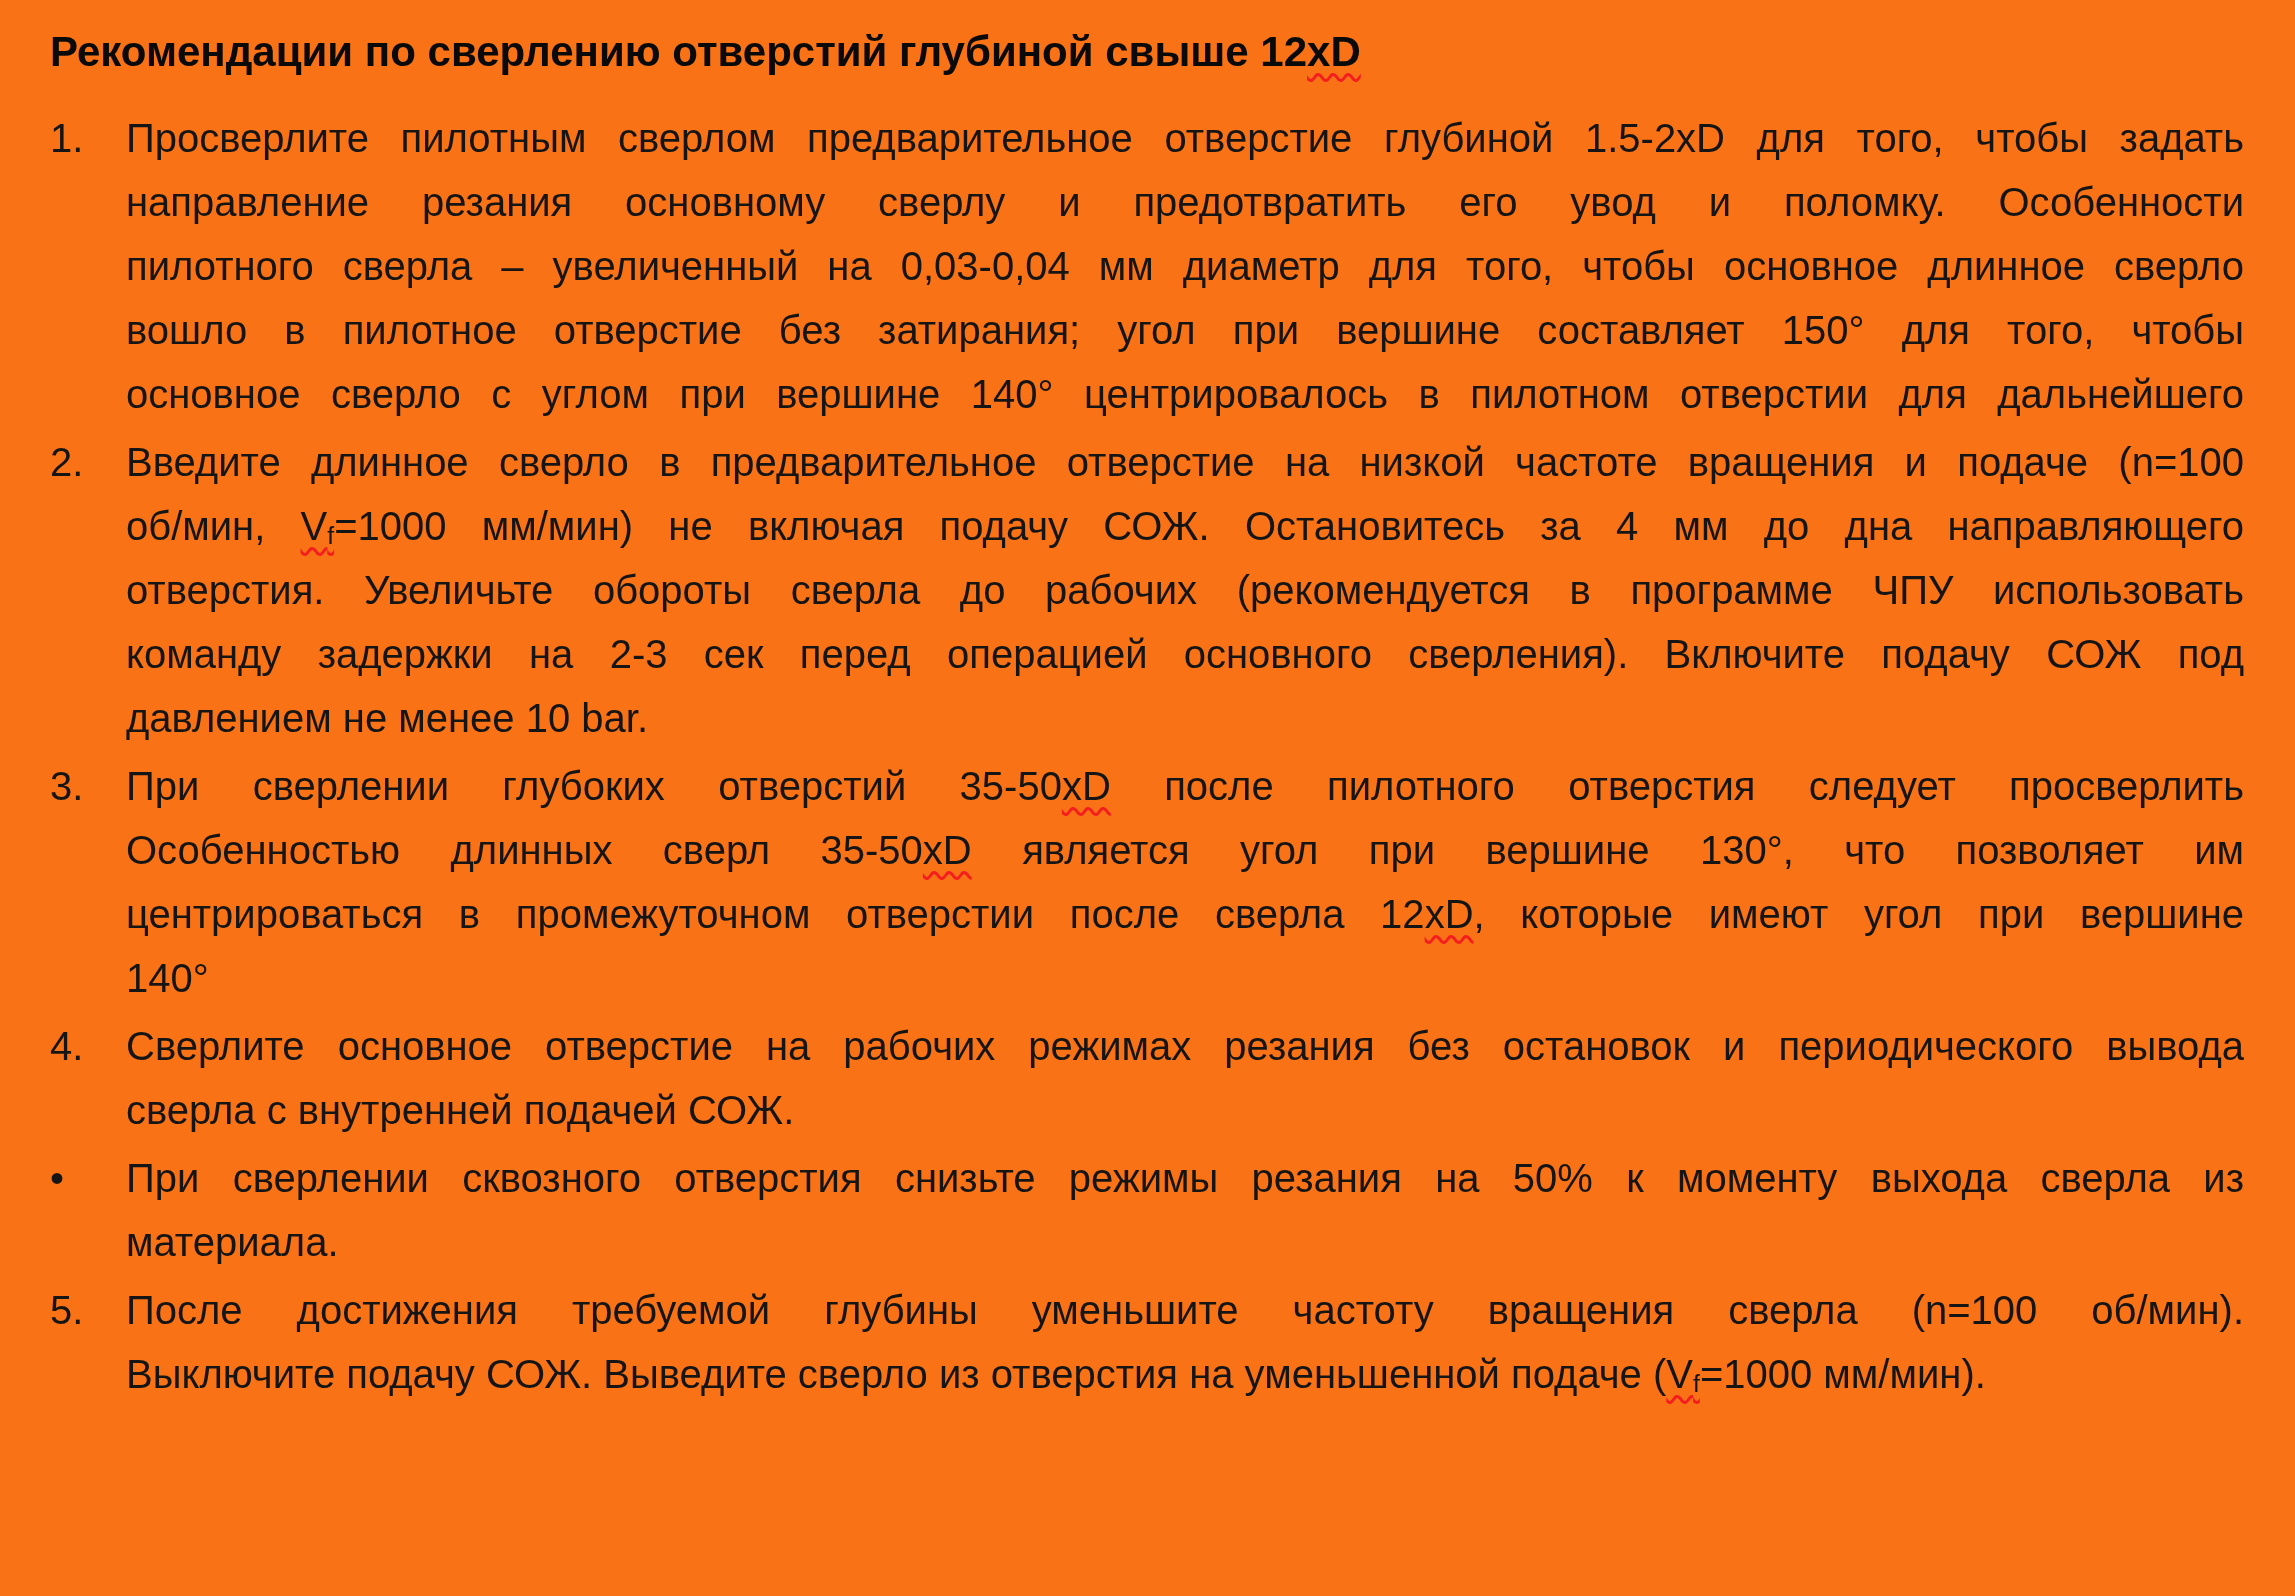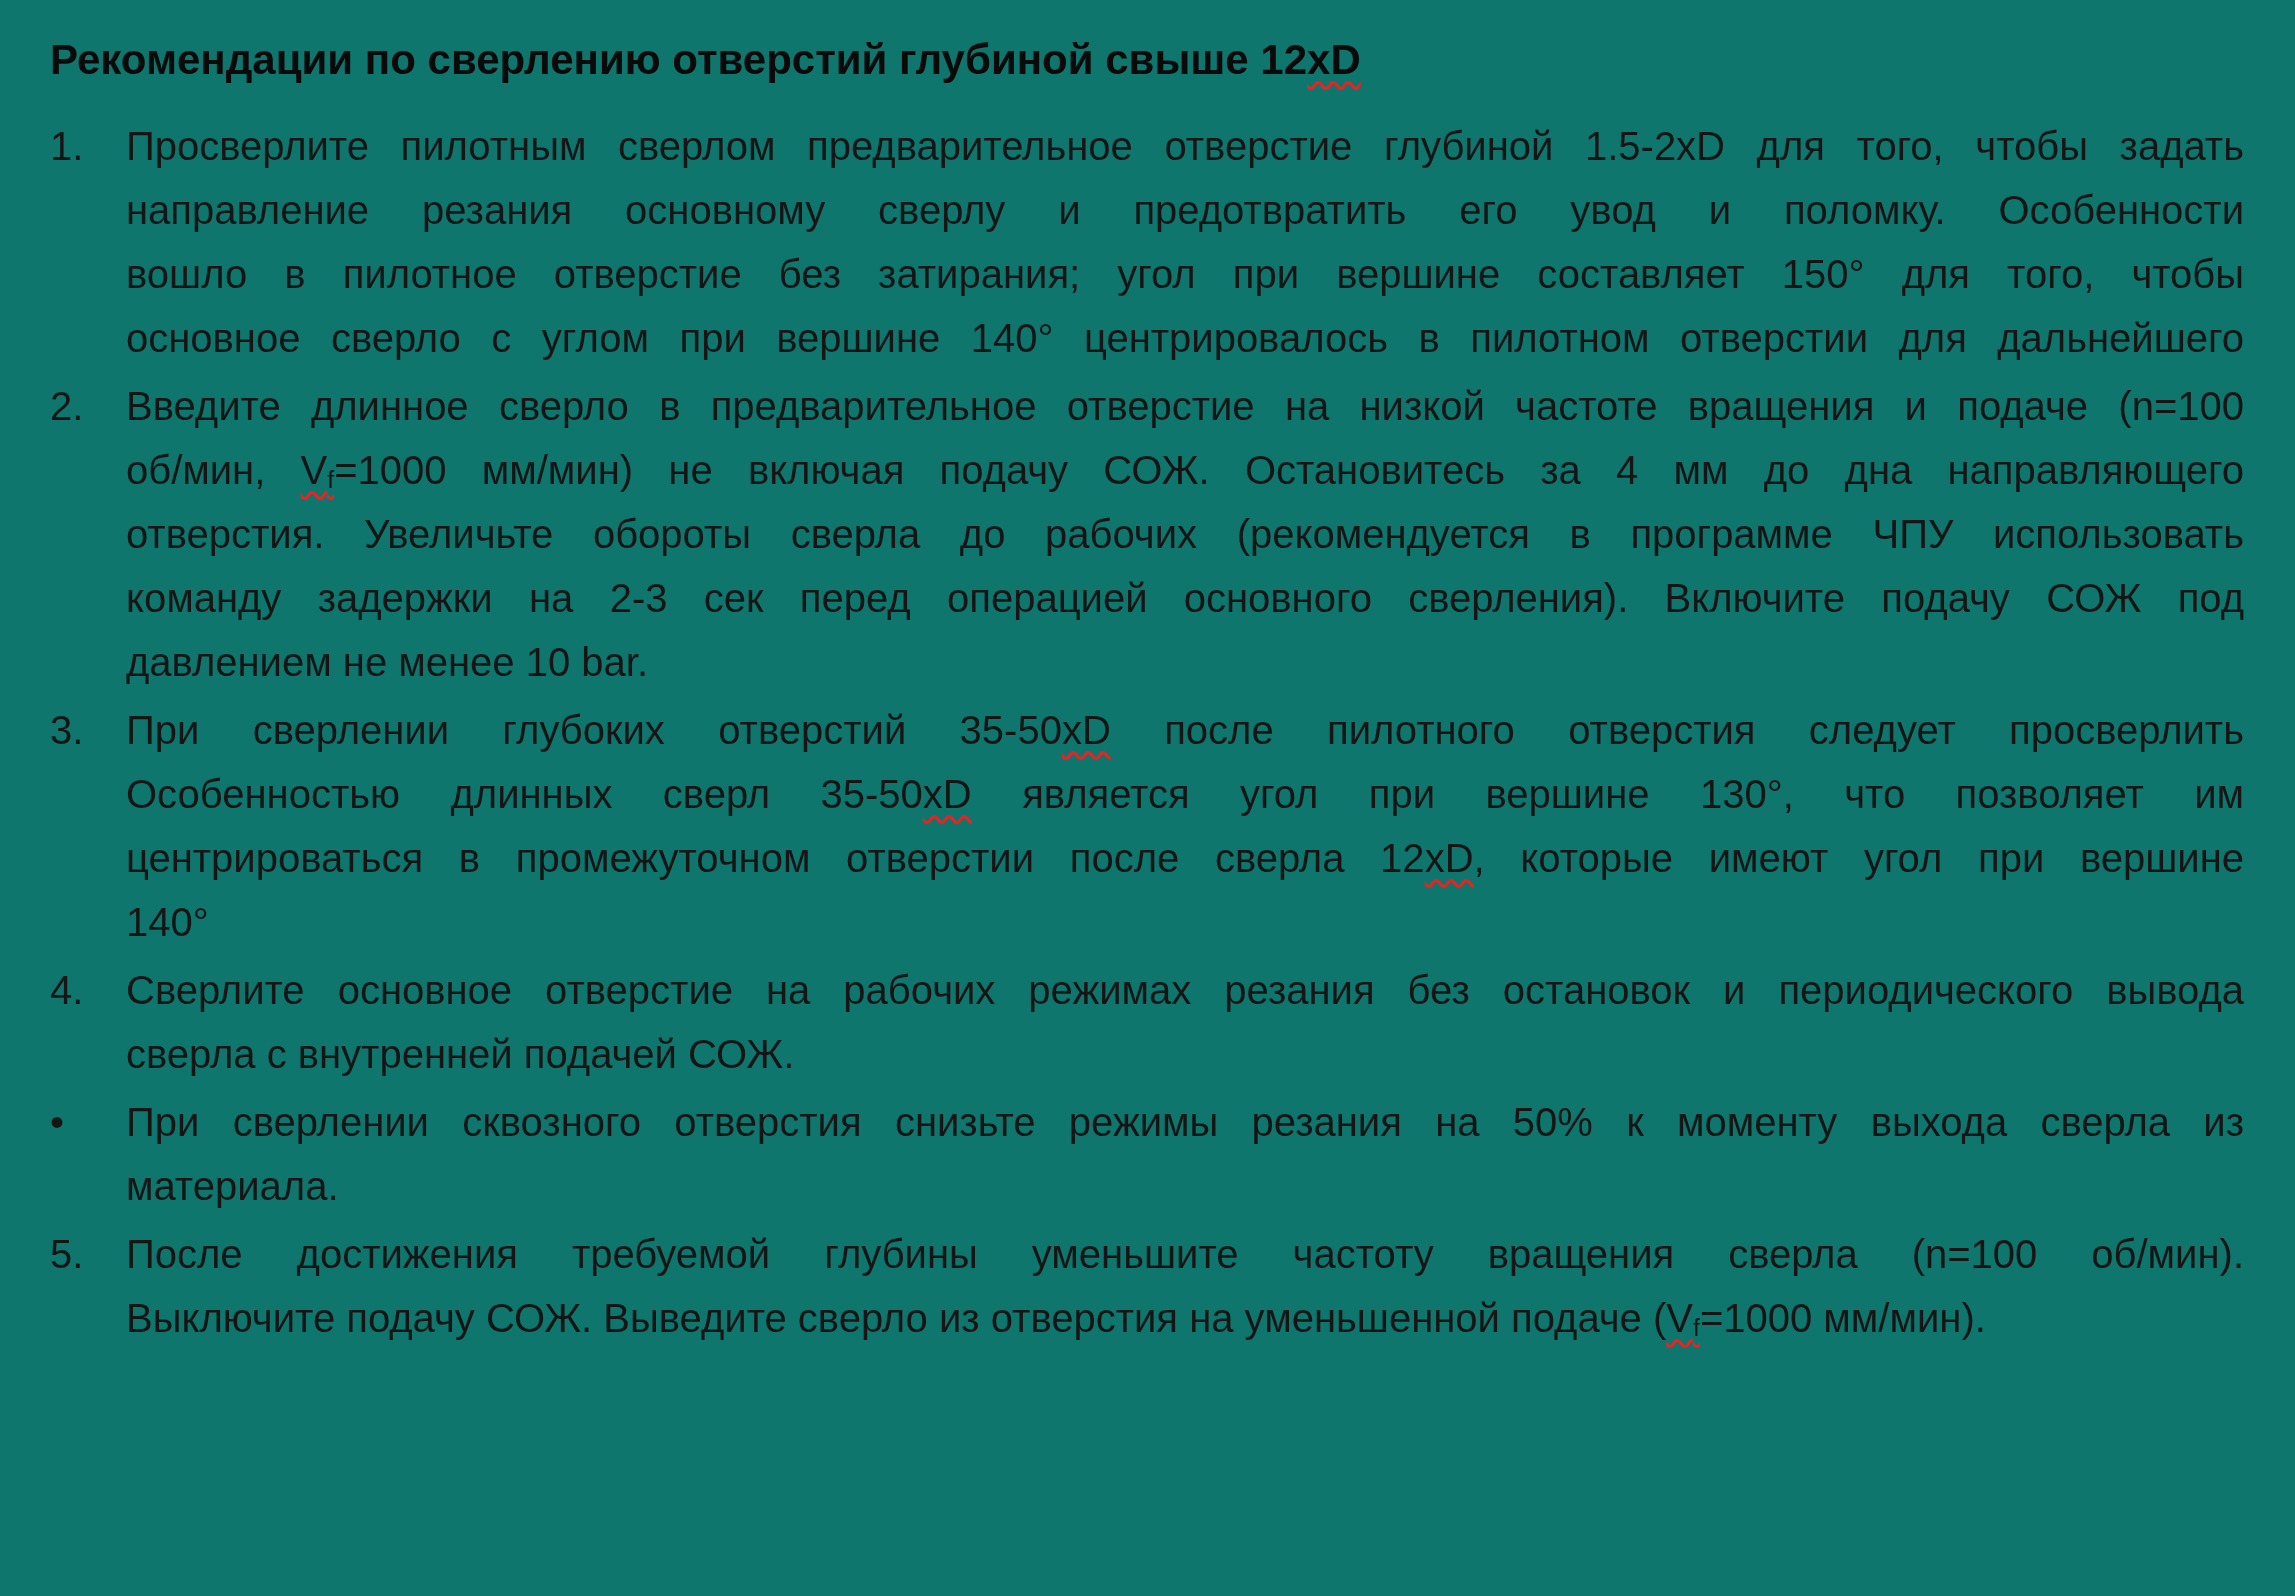--- a/index.html
+++ b/index.html
@@ -5,26 +5,26 @@
   html, body {
     margin: 0;
     padding: 0;
     background: #ffffff;
   }
   .page {
     position: relative;
     width: 2295px;
     height: 1597px;
     box-sizing: border-box;
-    background: #0f766e;
+    background: #f97316;
     color: #151515;
     font-family: "Liberation Sans", "DejaVu Sans", sans-serif;
     font-size: 40px;
     line-height: 64px;
-    padding: 28px 51px 0 50px;
+    padding: 20px 51px 0 50px;
     overflow: hidden;
   }
   .title {
     font-size: 42px;
     font-weight: bold;
     line-height: 64px;
     margin: 0 0 22px 0;
     color: #0a0a0a;
     text-align: left;
   }
@@ -71,20 +71,21 @@
 
 <div class="page">
 
   <div class="title"><span>Рекомендации по сверлению отверстий глубиной свыше 12</span><span class="sp">xD</span></div>
 
   <div class="item">
     <div class="marker">1.</div>
     <div class="content">
       <div class="line"><span>Просверлите пилотным сверлом предварительное отверстие глубиной 1.5-2xD для того, чтобы задать</span></div>
       <div class="line"><span>направление резания основному сверлу и предотвратить его увод и поломку. Особенности</span></div>
+      <div class="line"><span>пилотного сверла – увеличенный на 0,03-0,04 мм диаметр для того, чтобы основное длинное сверло</span></div>
       <div class="line"><span>вошло в пилотное отверстие без затирания; угол при вершине составляет 150° для того, чтобы</span></div>
       <div class="line"><span>основное сверло с углом при вершине 140° центрировалось в пилотном отверстии для дальнейшего</span></div>
     </div>
   </div>
 
   <div class="item">
     <div class="marker">2.</div>
     <div class="content">
       <div class="line"><span>Введите длинное сверло в предварительное отверстие на низкой частоте вращения и подаче (n=100</span></div>
       <div class="line"><span>об/мин, </span><span class="sp"><span>V</span><sub class="sub">f</sub></span><span>=1000 мм/мин) не включая подачу СОЖ. Остановитесь за 4 мм до дна направляющего</span></div>

